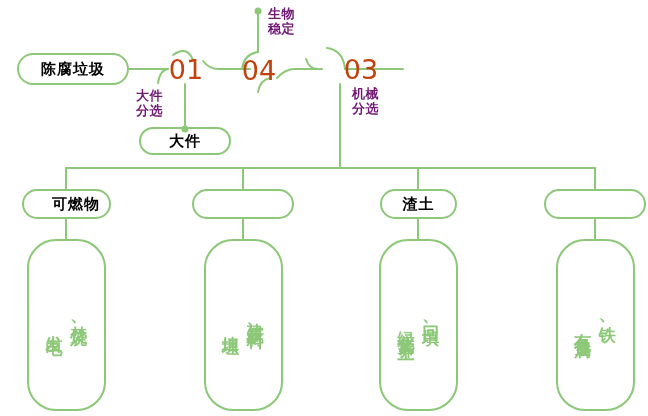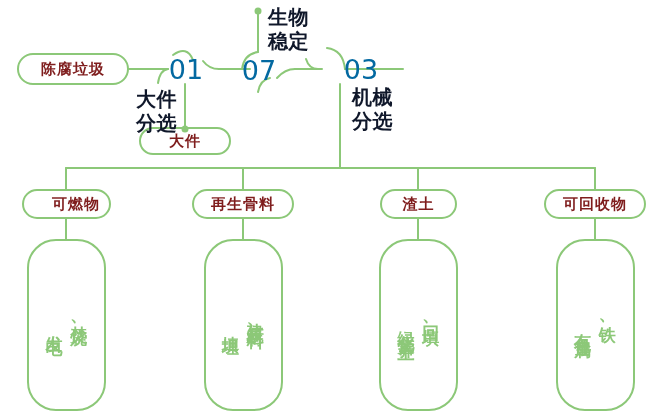--- a/index.html
+++ b/index.html
@@ -13,35 +13,35 @@
   #stage{position:absolute;left:0;top:0;width:648px;height:416px;}
   svg.layer{position:absolute;left:0;top:0;width:648px;height:416px;}
 
   .lbl{
     position:absolute;
     font-family:"DejaVu Sans","Liberation Sans",sans-serif;
     white-space:pre;
     line-height:1.18;
   }
   
-  .dark{color:#0f172a;font-size:20px;font-weight:700;letter-spacing:.5px;}
+  .dark{color:#701a75;font-size:13px;font-weight:700;letter-spacing:.5px;}
   
   .pilltext{
     position:absolute;
-    color:#7f1d1d;
+    color:#000000;
     font-size:15px;
     font-weight:700;
     letter-spacing:1px;
     white-space:nowrap;
     transform:translate(-50%,-50%);
   }
   
   .stepnum{
     position:absolute;
-    color:#0369a1;
+    color:#c2410c;
     font-size:27px;
     font-weight:400;
     letter-spacing:0px;
     transform:translate(-50%,-50%);
     font-family:"DejaVu Sans","Liberation Sans",sans-serif;
   }
   
   .vtext{
     position:absolute;
     color:#8cc878;
@@ -115,36 +115,34 @@
       <rect x="205" y="240" width="77" height="170" rx="28" ry="28"></rect>
       <rect x="380" y="240" width="77" height="170" rx="28" ry="28"></rect>
       <rect x="557" y="240" width="77" height="170" rx="28" ry="28"></rect>
 
     </g>
   </svg>
 
   <div class="pilltext" style="left:73px;top:69px;">陈腐垃圾</div>
 
   <div class="stepnum" style="left:186px;top:69px;">01</div>
-  <div class="stepnum" style="left:259px;top:70px;">07</div>
+  <div class="stepnum" style="left:259px;top:70px;">04</div>
   <div class="stepnum" style="left:336px;top:69px;margin-left:25px;">03</div>
 
   <div class="lbl dark" style="left:136px;top:88px;text-align:left;">大件
 分选</div>
   <div class="lbl dark" style="left:268px;top:6px;text-align:left;">生物
 稳定</div>
   <div class="lbl dark" style="left:352px;top:86px;text-align:center;">机械
 分选</div>
 
   <div class="pilltext" style="left:185px;top:141px;">大件</div>
 
   <div class="pilltext" style="left:76px;top:204px;">可燃物</div>
-  <div class="pilltext" style="left:243px;top:204px;">再生骨料</div>
   <div class="pilltext" style="left:418.5px;top:204px;">渣土</div>
-  <div class="pilltext" style="left:595px;top:204px;">可回收物</div>
 
   <div class="vtext" style="left:66.5px;top:325px;">焚烧、
 发电</div>
   <div class="vtext" style="left:243px;top:325px;">建筑材料、
 填埋</div>
   <div class="vtext" style="left:418.5px;top:325px;">回填、
 绿化营养土</div>
   <div class="vtext" style="left:595px;top:325px;">铁、
 有色金属</div>
 

